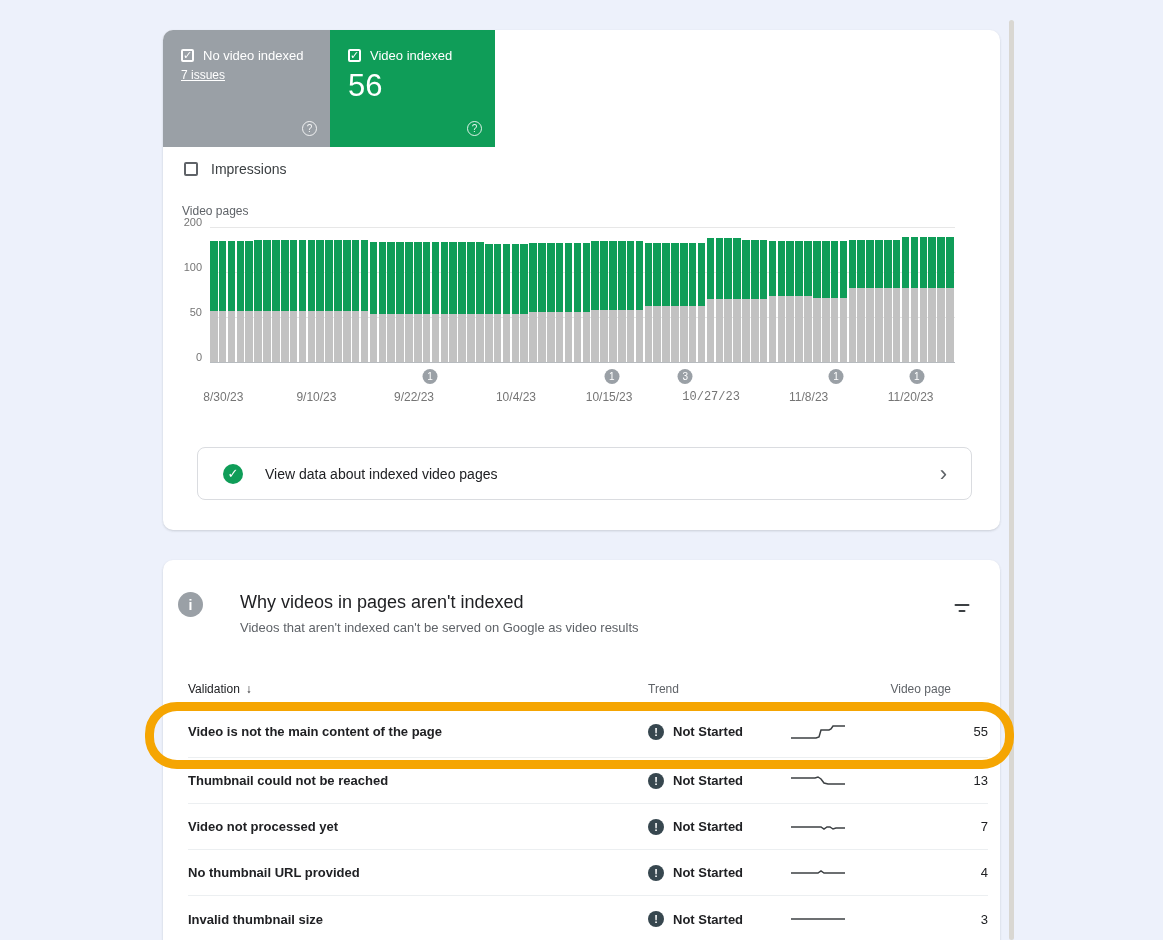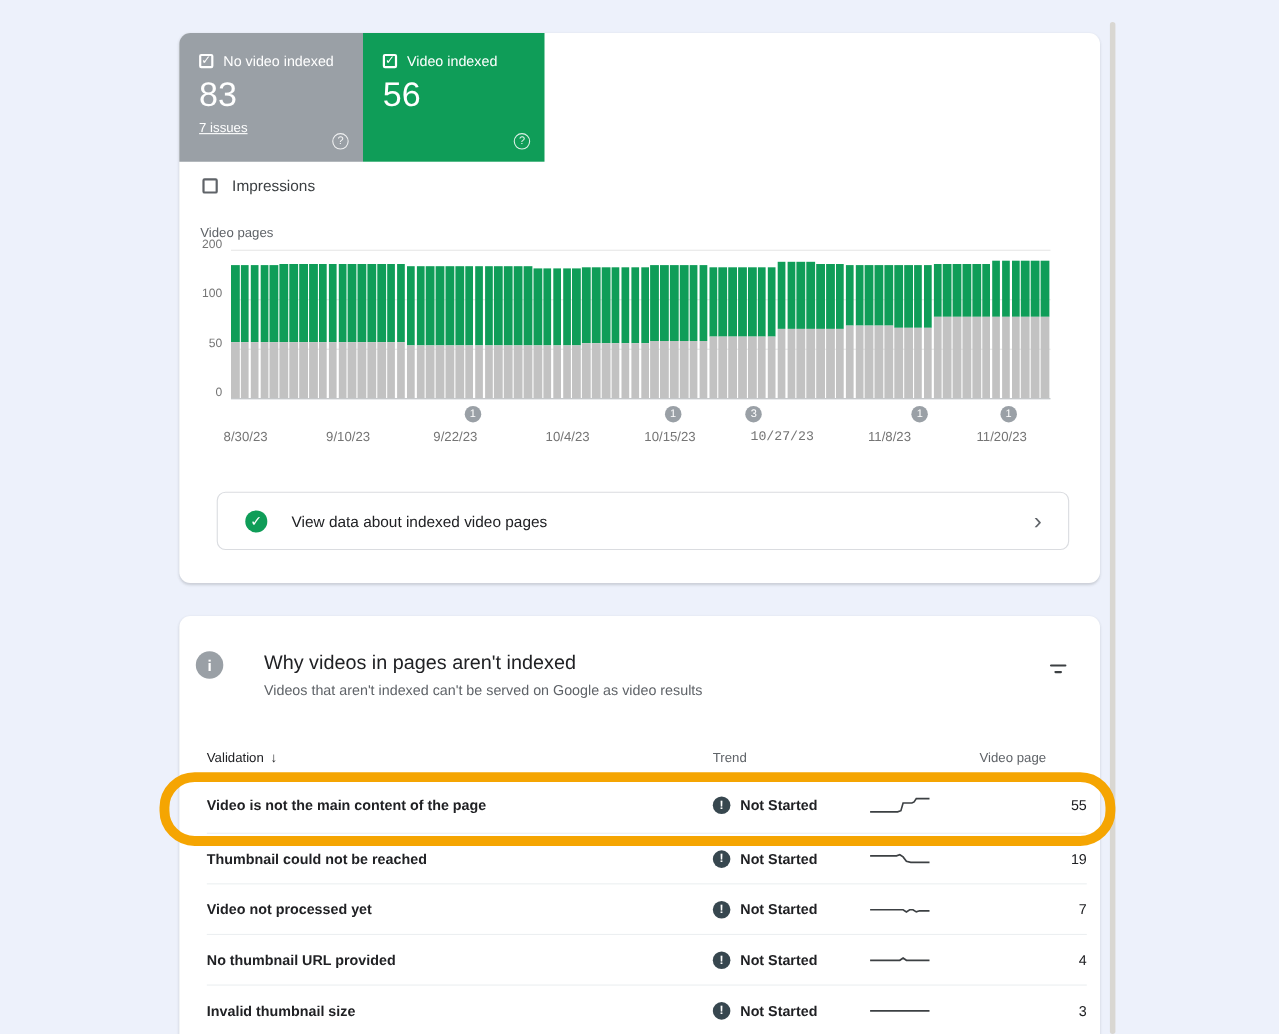--- a/index.html
+++ b/index.html
@@ -91,21 +91,20 @@
 
   <div class="card card1">
 
     <div class="tile tile-gray">
       <div class="tile-head">
         <span class="cbx">
             <span>✓</span>
           </span>
         <span>No video indexed</span>
       </div>
-      <div class="tile-num">83</div>
       <div class="tile-iss">7 issues</div>
       <div class="help">
           <span>?</span>
         </div>
     </div>
 
     <div class="tile tile-green">
       <div class="tile-head">
         <span class="cbx">
             <span>✓</span>
@@ -541,21 +540,21 @@
         <span class="excl">
             <span>!</span>
           </span>
         <span class="vlabel">Not Started</span>
       </span>
       <span>
           <svg class="spark" viewBox="0 0 60 20" width="60" height="20">
             <polyline points="3,7 27,7 30,6 33,8 36,12 40,13 57,13" fill="none" stroke="#3c4043" stroke-width="1.5"></polyline>
           </svg>
         </span>
-      <span class="pages">19</span>
+      <span class="pages">13</span>
     </div>
 
     <div class="trow grid-cols" style="top:244px;height:46px;">
       <span class="reason">Video not processed yet</span>
       <span class="vcell">
         <span class="excl">
             <span>!</span>
           </span>
         <span class="vlabel">Not Started</span>
       </span>

